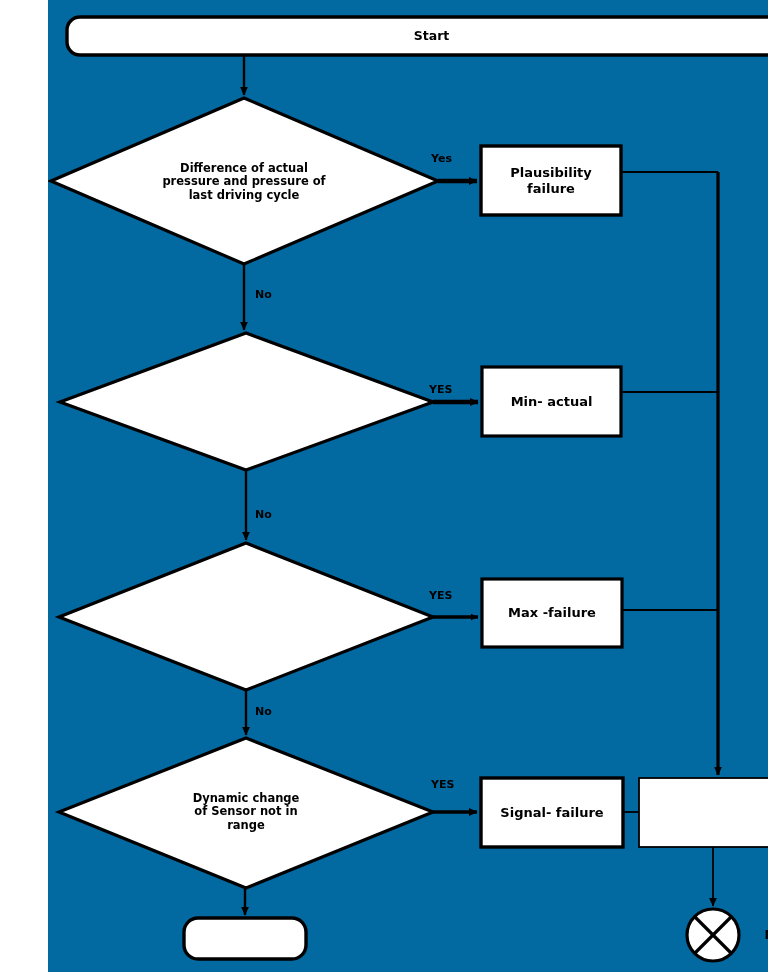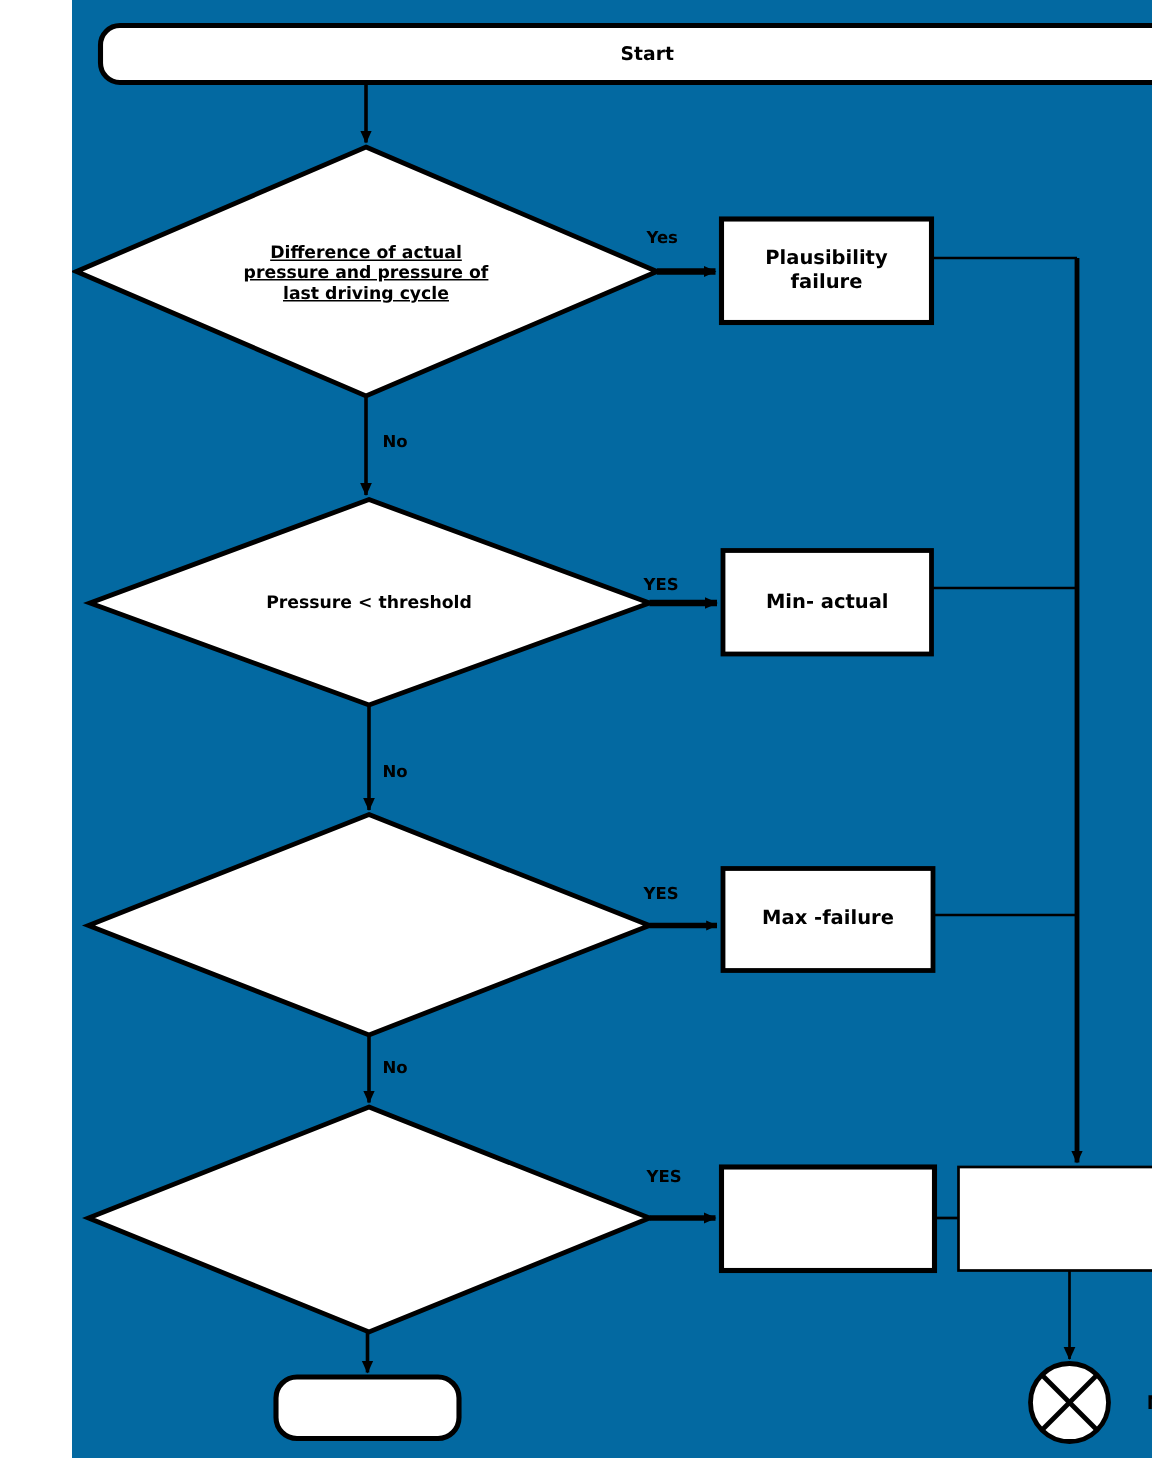--- a/index.html
+++ b/index.html
@@ -116,35 +116,38 @@
 
     <line x1="670" y1="172" x2="670" y2="775" stroke="#000000" stroke-width="3.2" marker-end="url(#arrow-fat)"></line>
 
     <line x1="575" y1="812" x2="591" y2="812" stroke="#000000" stroke-width="1.8"></line>
 
     <line x1="665" y1="847" x2="665" y2="906" stroke="#000000" stroke-width="1.8" marker-end="url(#arrow-fat)"></line>
   </svg>
 
   <div class="node-label term-label" style="left:19px; top:17px; width:729px; height:38px;">Start</div>
 
-  <div class="node-label dec-label" style="left:76px; top:152px; width:240px; height:60px;text-decoration:underline;">Difference of  actual
+  <div class="node-label dec-label" style="left:76px; top:152px; width:240px; height:60px;">Difference of  actual
 pressure and pressure of
 last driving cycle</div>
 
-  <div class="node-label dec-label" style="left:78px; top:388px; width:240px; height:28px;">Pressure &lt; threshold</div>
 
 
+  <div class="node-label dec-label" style="left:78px; top:782px; width:240px; height:60px;">Dynamic change
+of Sensor not in
+range</div>
 
   <div class="node-label proc-label" style="left:433px; top:146px; width:140px; height:69px;text-align:center;">Plausibility
 failure</div>
 
   <div class="node-label proc-label" style="left:434px; top:367px; width:139px; height:69px;">Min- actual</div>
 
   <div class="node-label proc-label" style="left:434px; top:579px; width:140px; height:68px;">Max -failure</div>
 
+  <div class="node-label proc-label" style="left:433px; top:778px; width:142px; height:69px;">Signal- failure</div>
 
 
 
   <div class="node-label flag-label" style="left:706px; top:922px; width:46px; height:26px;text-align:right;">MIL</div>
 
   <div class="edge-label" style="left:383px; top:152px;">Yes</div>
 
   <div class="edge-label" style="left:207px; top:288px;">No</div>
 
   <div class="edge-label" style="left:381px; top:383px;">YES</div>

